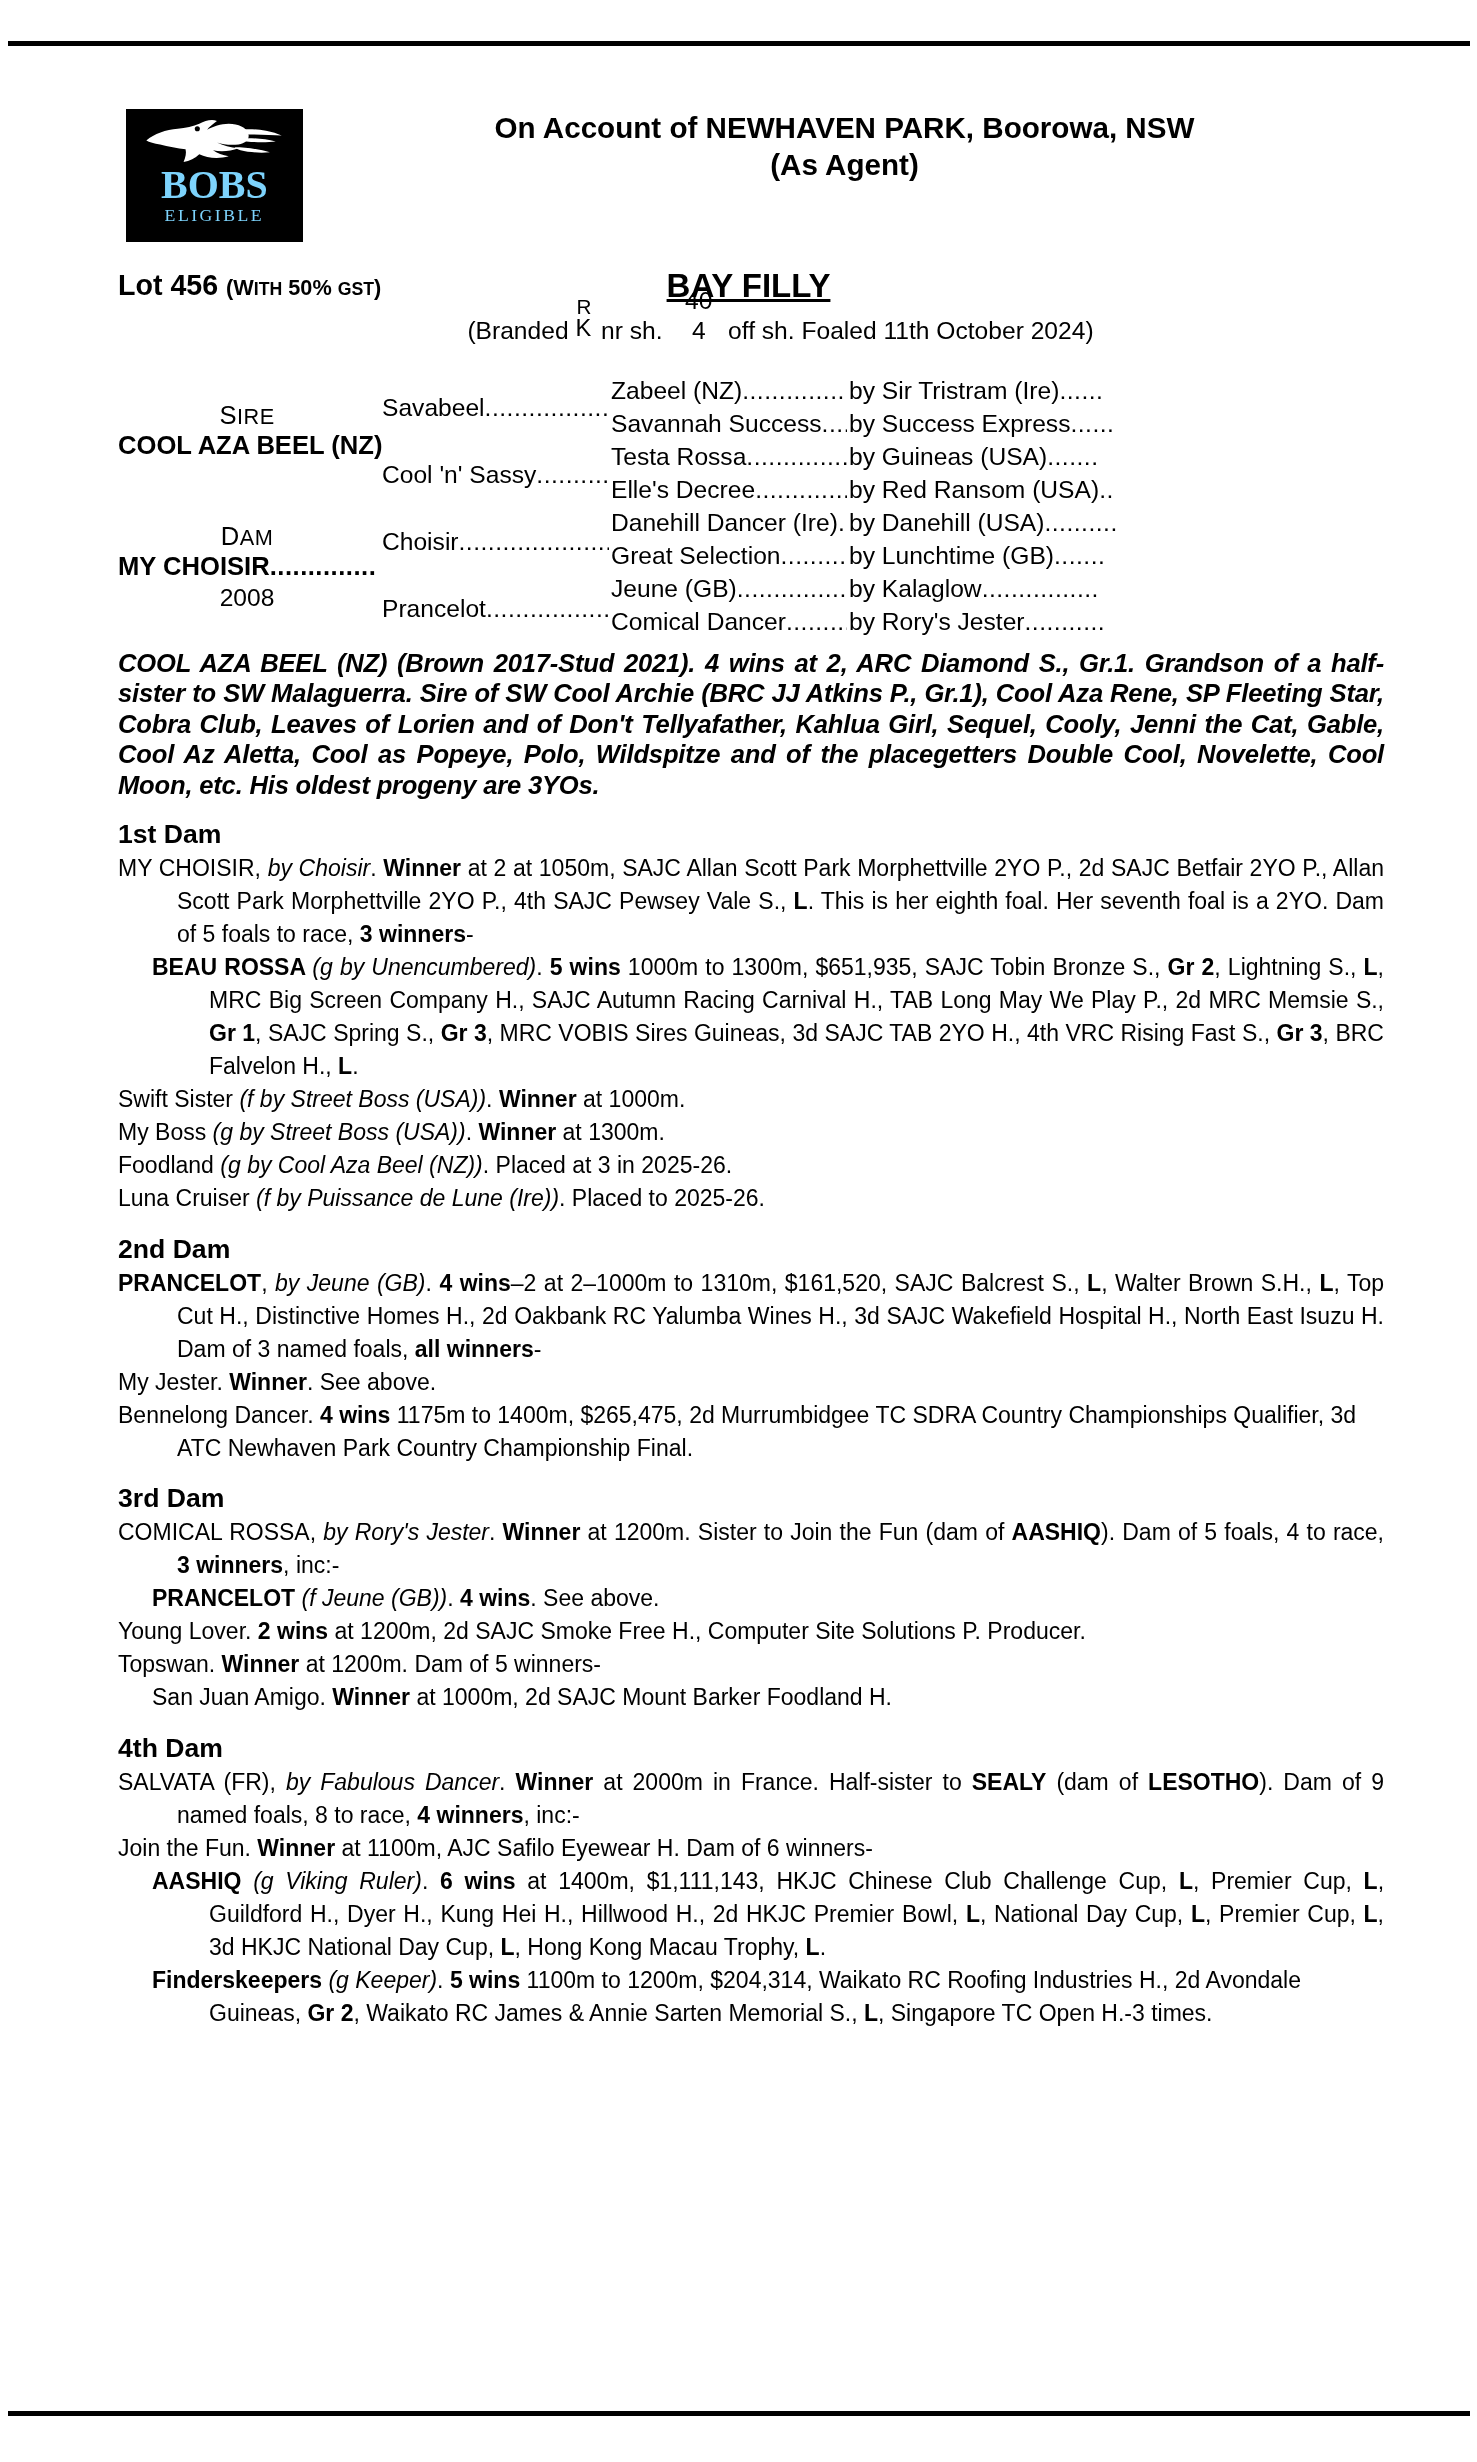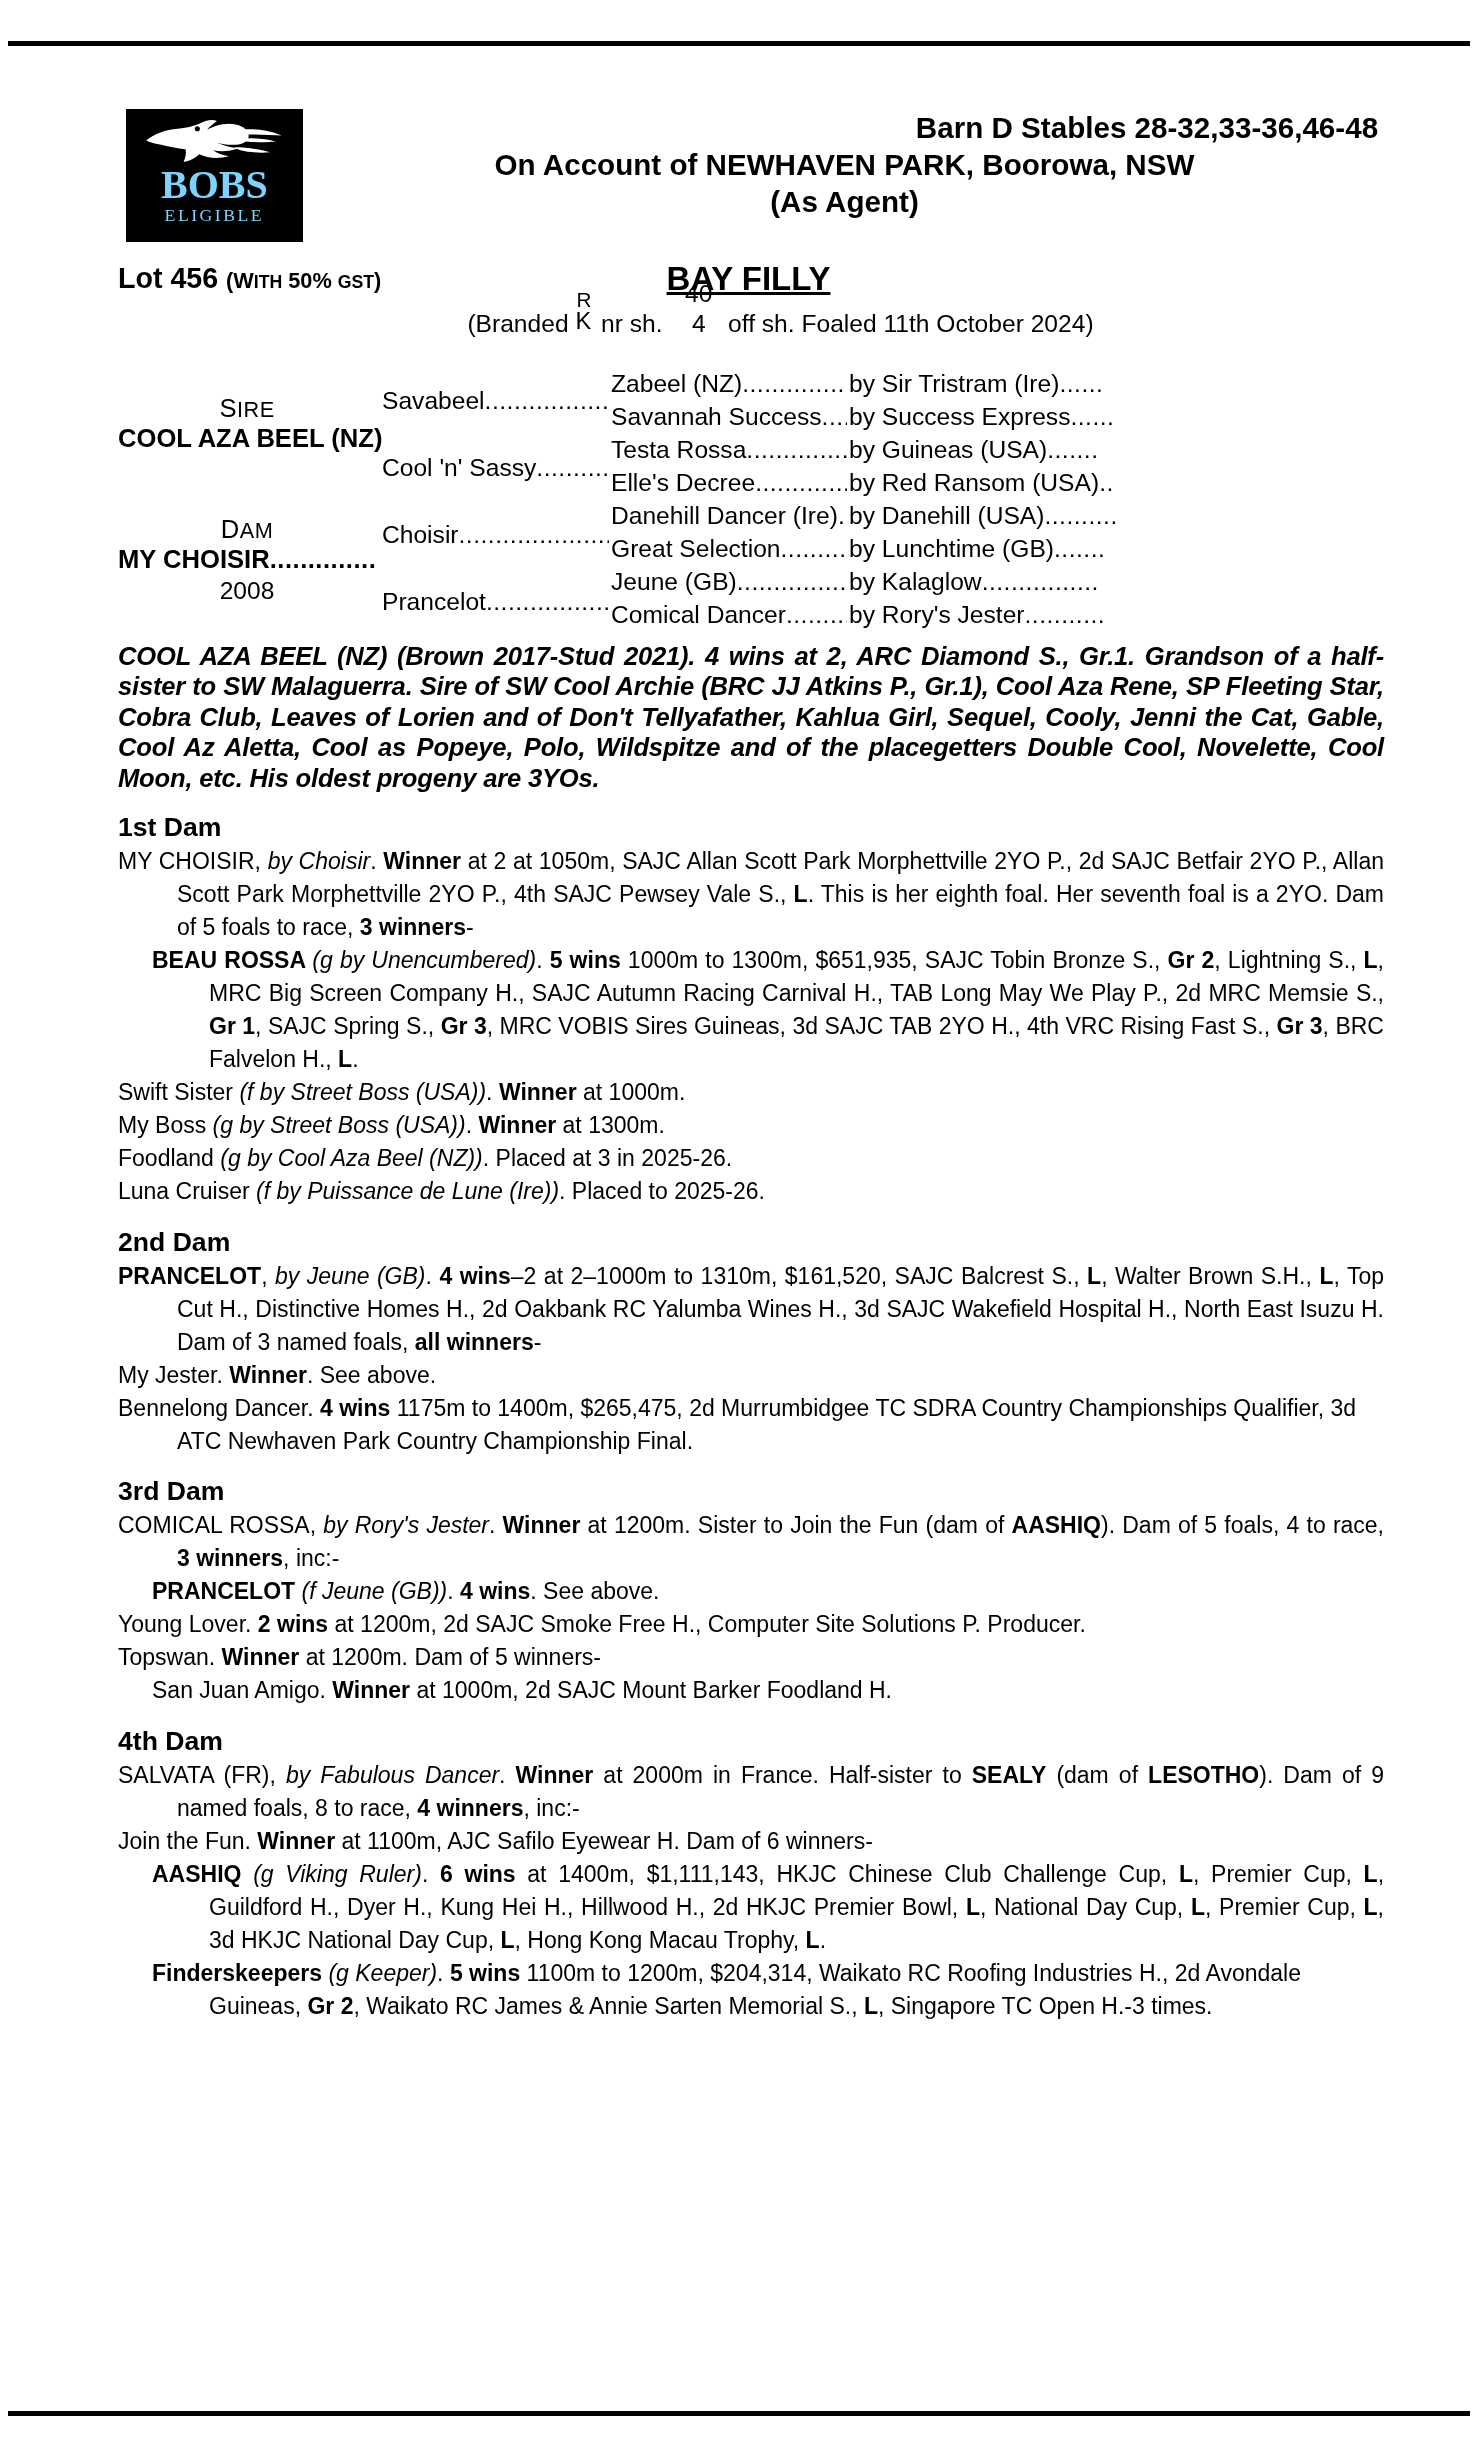--- a/index.html
+++ b/index.html
@@ -95,21 +95,21 @@
     text-align: right;
     padding-right: 5.9px;
   }
   .hdr-account { text-align: center; }
   .hdr-agent { text-align: center; }
 
   
   .lot-row {
     position: relative;
     height: 45px;
-    margin-top: 14px;
+    margin-top: 21px;
   }
   .lot-left {
     position: absolute;
     left: 0;
     top: 0;
     font-weight: bold;
     font-size: 28.6px;
     line-height: 35px;
   }
   .lot-gst {
@@ -282,21 +282,20 @@
           <path fill="#ffffff" d="M94 16 C104 14, 116 14, 128 16 C134 17, 140 19, 144 21 C136 21, 126 20, 116 20 C108 20, 100 19, 94 16 Z"></path>
           <path fill="#ffffff" d="M100 24 C112 23, 126 24, 138 27 C130 28, 118 28, 108 27 C104 27, 101 26, 100 24 Z"></path>
           <path fill="#ffffff" d="M96 33 C108 33, 122 35, 132 38 C122 39, 110 38, 102 36 C99 35, 97 34, 96 33 Z"></path>
           <circle fill="#000000" cx="58" cy="14" r="2.6"></circle>
         </svg>
         <div class="bobs-word">BOBS</div>
         <div class="bobs-sub">ELIGIBLE</div>
       </div>
 
       <div class="header-lines">
-        <div class="hdr-barn">Barn D Stables 28-32,33-36,46-48</div>
         <div class="hdr-account">On Account of NEWHAVEN PARK, Boorowa, NSW</div>
         <div class="hdr-agent">(As Agent)</div>
       </div>
     </div>
 
     <div class="lot-row">
       <div class="lot-left">
         <span>Lot 456</span>
         <span class="lot-gst">(W<span class="sc">ITH</span> 50% <span class="sc">GST</span>)</span>
       </div>

